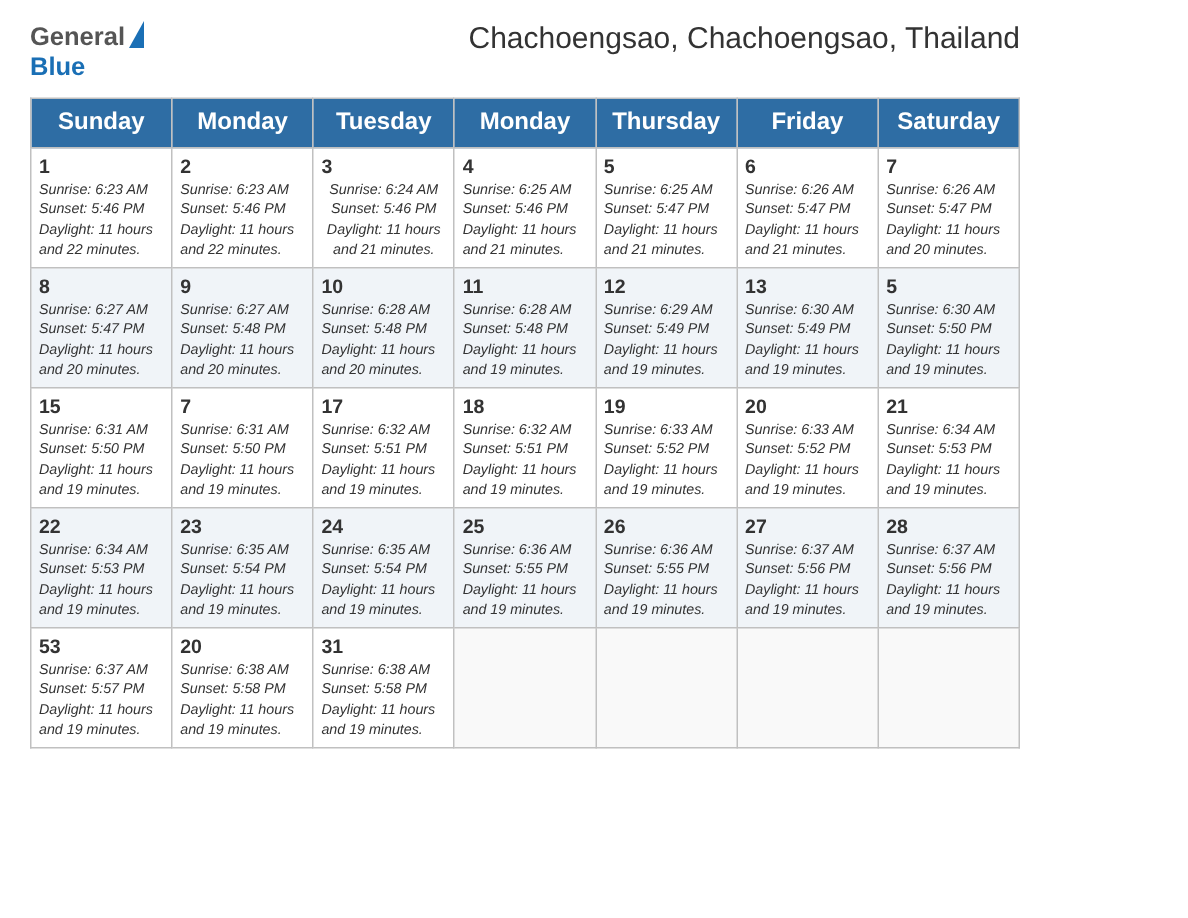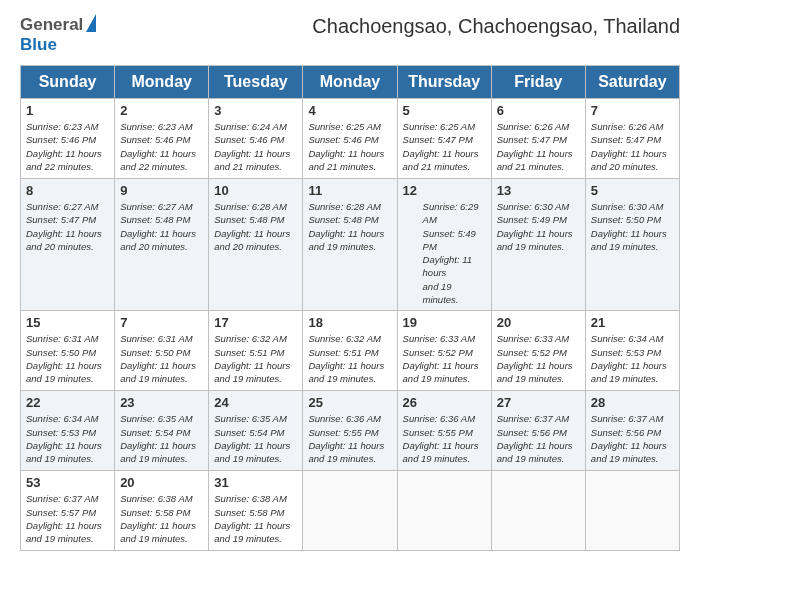--- a/index.html
+++ b/index.html
@@ -155,21 +155,21 @@
           </td>
           <td>
             <span class="day-number">2</span>
             <div class="day-info" style="white-space: pre-line;">Sunrise: 6:23 AM
 Sunset: 5:46 PM
 Daylight: 11 hours
 and 22 minutes.</div>
           </td>
           <td>
             <span class="day-number">3</span>
-            <div class="day-info" style="white-space: pre-line;">Sunrise: 6:24 AM
+            <div class="day-info" style="white-space: pre-line; text-align: center;">Sunrise: 6:24 AM
 Sunset: 5:46 PM
 Daylight: 11 hours
 and 21 minutes.</div>
           </td>
           <td>
             <span class="day-number">4</span>
             <div class="day-info" style="white-space: pre-line;">Sunrise: 6:25 AM
 Sunset: 5:46 PM
 Daylight: 11 hours
 and 21 minutes.</div>
@@ -220,21 +220,21 @@
           </td>
           <td>
             <span class="day-number">11</span>
             <div class="day-info" style="white-space: pre-line;">Sunrise: 6:28 AM
 Sunset: 5:48 PM
 Daylight: 11 hours
 and 19 minutes.</div>
           </td>
           <td>
             <span class="day-number">12</span>
-            <div class="day-info" style="white-space: pre-line; margin-left: 20px;">Sunrise: 6:29 AM
+            <div class="day-info" style="white-space: pre-line;">Sunrise: 6:29 AM
 Sunset: 5:49 PM
 Daylight: 11 hours
 and 19 minutes.</div>
           </td>
           <td>
             <span class="day-number">13</span>
             <div class="day-info" style="white-space: pre-line;">Sunrise: 6:30 AM
 Sunset: 5:49 PM
 Daylight: 11 hours
 and 19 minutes.</div>

